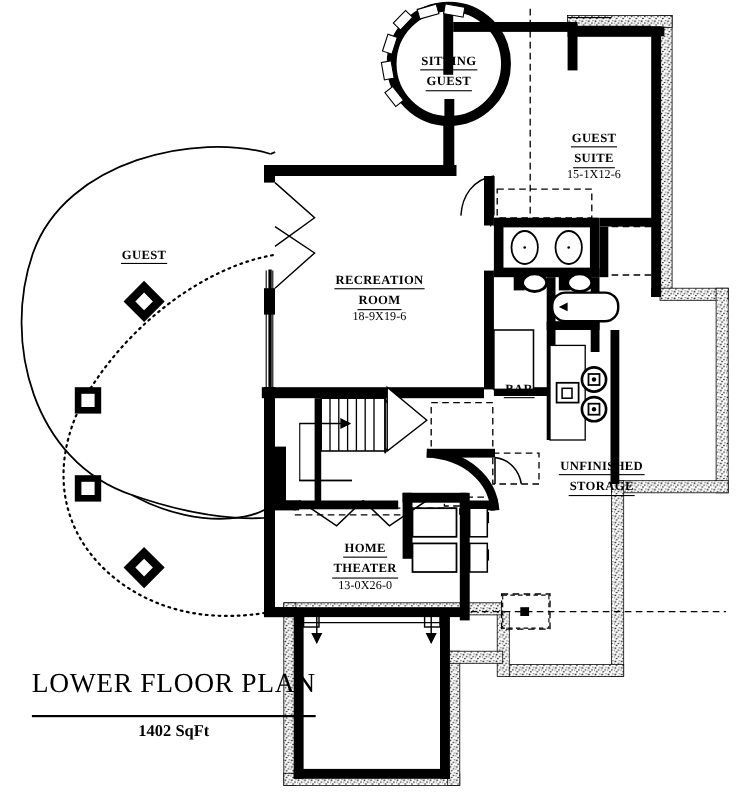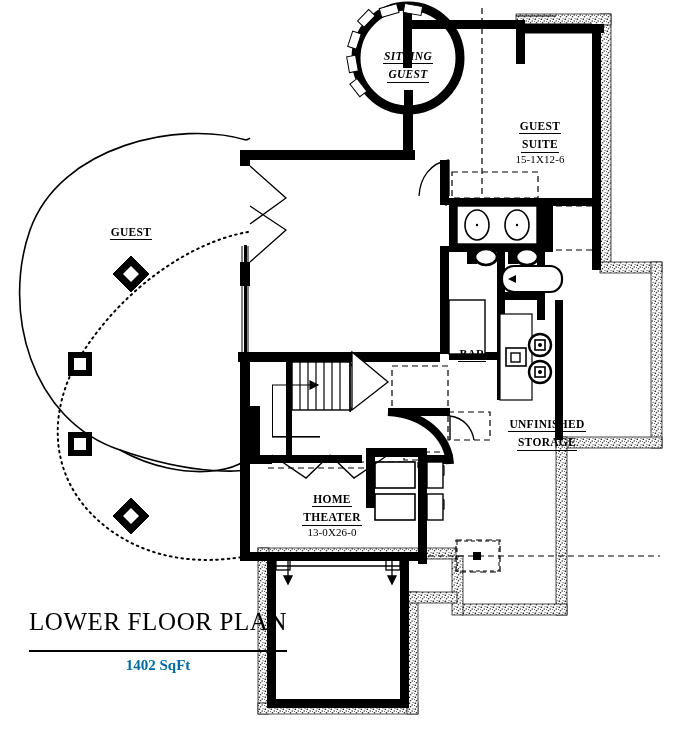--- a/index.html
+++ b/index.html
@@ -74,21 +74,21 @@
     color: #000;
     display: inline-block;
     border-bottom: 2.2px solid #000;
     padding-bottom: 14px;
     white-space: nowrap;
   }
   #title-block .sub-title {
     font-family: "Liberation Serif", serif;
     font-weight: bold;
     font-size: 15px;
-    color: #0369a1;
+    color: #000000;
     margin-top: 5px;
     white-space: nowrap;
   }
 </style>
 </head>
 <body>
 
 <div id="plan-root">
 
   <svg class="plan-svg" viewBox="0 0 683 732" xmlns="http://www.w3.org/2000/svg">
@@ -374,31 +374,36 @@
       <rect x="473" y="552" width="8" height="8" fill="#000"></rect>
     </g>
 
     <g stroke="#000" stroke-width="1">
       <line x1="516" y1="24" x2="592" y2="24"></line>
       <line x1="516" y1="33" x2="592" y2="33"></line>
       <line x1="516" y1="16" x2="556" y2="16"></line>
     </g>
   </svg>
 
-  <div class="room-label" style="left:368px; top:46px; width:80px;font-style:italic;">
+  <div class="room-label" style="left:368px; top:46px; width:80px;">
     <span class="lbl-row"><span class="ln u">SITTING</span></span>
     <span class="lbl-row"><span class="ln u">GUEST</span></span>
   </div>
 
   <div class="room-label" style="left:497px; top:116px; width:86px;">
     <span class="lbl-row"><span class="ln u">GUEST</span></span>
     <span class="lbl-row"><span class="ln u">SUITE</span></span>
     <span class="dim">15-1X12-6</span>
   </div>
 
+  <div class="room-label" style="left:290px; top:245px; width:110px;">
+    <span class="lbl-row"><span class="ln u">RECREATION</span></span>
+    <span class="lbl-row"><span class="ln u">ROOM</span></span>
+    <span class="dim">18-9X19-6</span>
+  </div>
 
   <div class="room-label" style="left:284px; top:489px; width:96px;">
     <span class="lbl-row"><span class="ln u">HOME</span></span>
     <span class="lbl-row"><span class="ln u">THEATER</span></span>
     <span class="dim">13-0X26-0</span>
   </div>
 
   <div class="room-label" style="left:500px; top:414px; width:94px;">
     <span class="lbl-row"><span class="ln u">UNFINISHED</span></span>
     <span class="lbl-row"><span class="ln u">STORAGE</span></span>

